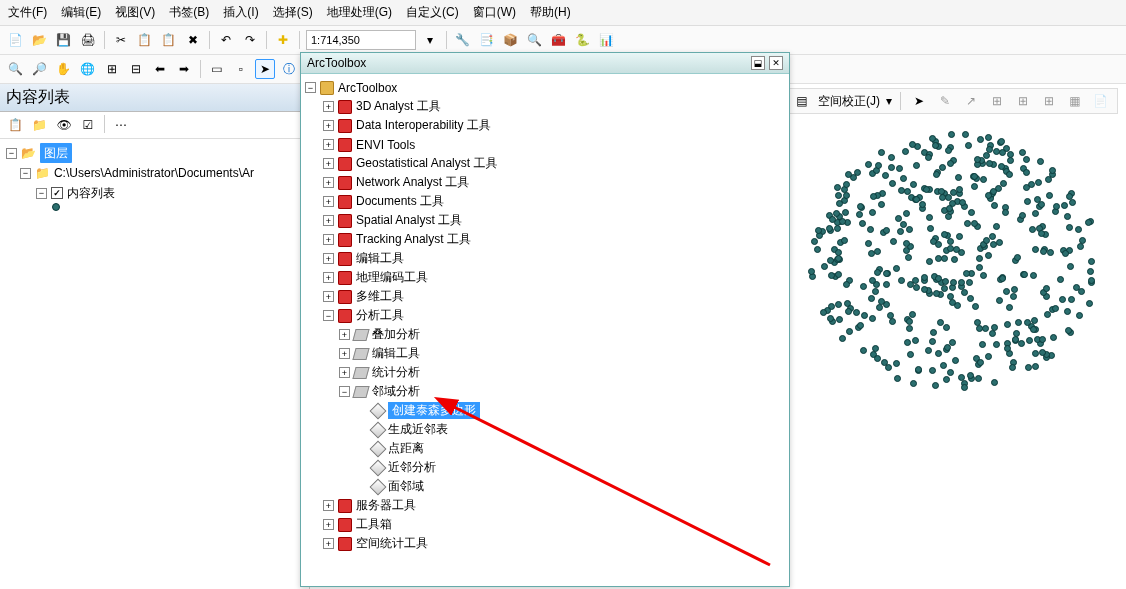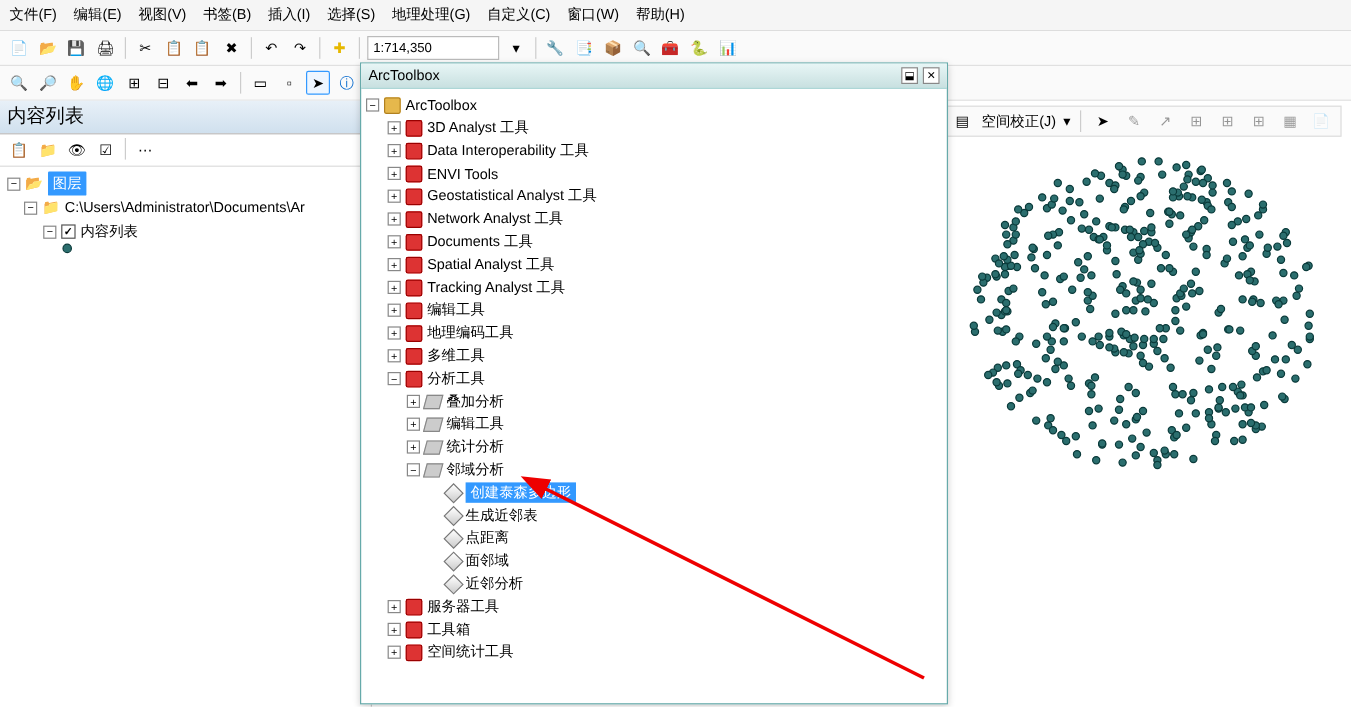--- a/index.html
+++ b/index.html
@@ -688,26 +688,26 @@
         <span class="lbl">生成近邻表</span>
       </div>
       <div class="node l3n">
         <div style="width:13px"></div>
         <div class="ico-tool"></div>
         <span class="lbl">点距离</span>
       </div>
       <div class="node l3n">
         <div style="width:13px"></div>
         <div class="ico-tool"></div>
-        <span class="lbl">面邻域</span>
+        <span class="lbl">近邻分析</span>
       </div>
       <div class="node l3n">
         <div style="width:13px"></div>
         <div class="ico-tool"></div>
-        <span class="lbl">近邻分析</span>
+        <span class="lbl">面邻域</span>
       </div>
       <div class="node l1n">
         <div class="exp2">+</div>
         <div class="ico-tb"></div>
         <span class="lbl">服务器工具</span>
       </div>
       <div class="node l1n">
         <div class="exp2">+</div>
         <div class="ico-tb"></div>
         <span class="lbl">工具箱</span>

